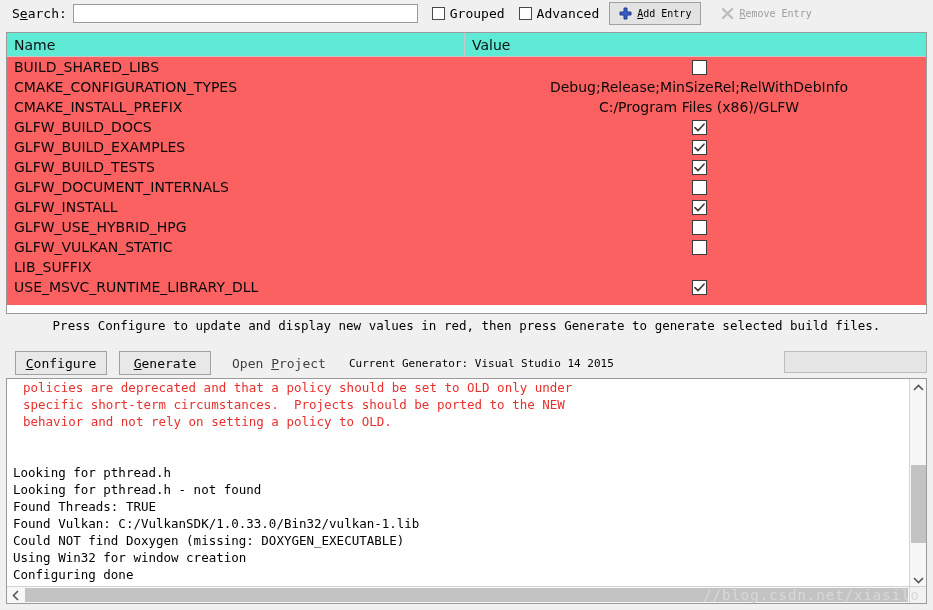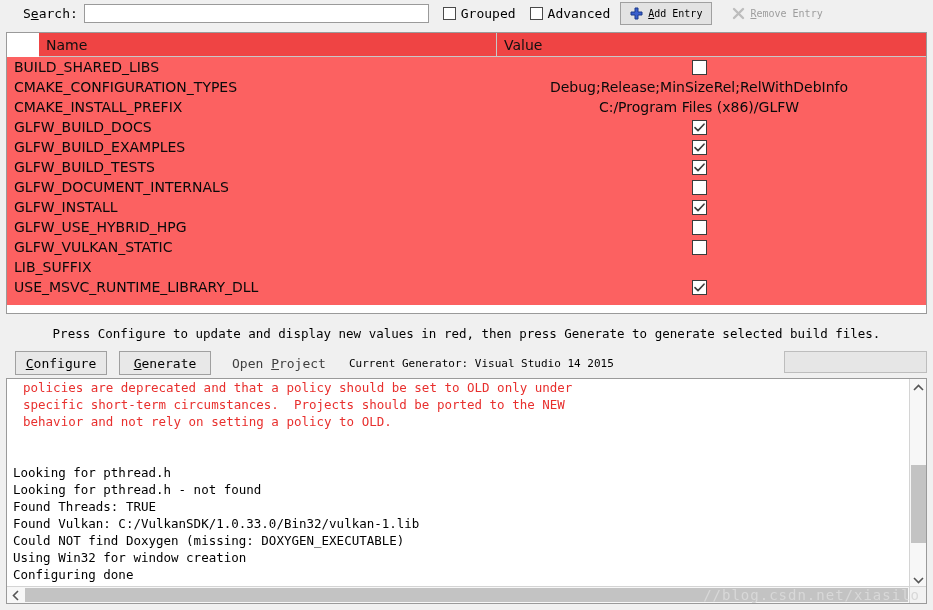--- a/index.html
+++ b/index.html
@@ -8,21 +8,21 @@
     width: 933px; height: 610px;
     background: #f0f0f0;
     font-family: "DejaVu Sans Mono", monospace;
     overflow: hidden;
   }
   #app { position: relative; width: 933px; height: 610px; background: #f0f0f0; }
 
   
   .toolbar {
     position: absolute; left: 0; top: 0; width: 860px; height: 27px;
-    display: flex; align-items: center; padding: 0 14px;
+    display: flex; align-items: center; padding: 0 3px;
   }
   .search-label {
     font-size: 13px; color: #000; margin: 0 6px 0 9px;
     white-space: nowrap; letter-spacing: 0px;
   }
   .search-label u { text-decoration: underline; }
   .search-input {
     width: 345px; height: 19px;
     border: 1px solid #9a9a9a; background: #ffffff;
     font-family: "DejaVu Sans Mono", monospace; font-size: 12px;
@@ -42,21 +42,21 @@
   }
   .tb-btn.flat { border-color: transparent; background: transparent; color: #9d9d9d; }
   .tb-btn .glyph { margin-right: 5px; display: inline-flex; }
   .tb-btn u { text-decoration: underline; }
 
   
   .table-wrap {
     position: absolute; left: 6px; top: 32px; width: 921px; height: 282px;
     border: 1px solid #9a9a9a; background: #fff; overflow: hidden;
   }
-  .thead { display: flex; height: 24px; background: #ef4444; border-bottom: 1px solid #c8c8c8; margin-left: 32px; }
+  .thead { display: flex; height: 24px; background: #5eead4; border-bottom: 1px solid #c8c8c8; }
   .th {
     font-family: "DejaVu Sans", sans-serif; font-size: 14px; color: #101010;
     display: flex; align-items: center; padding-left: 7px;
   }
   .th.name { width: 458px; border-right: 1px solid #c8c8c8; }
   .th.value { flex: 1; }
   .tbody { background: #fc6161; height: 248px; }
   .trow { display: flex; height: 20px; align-items: center; }
   .td-name {
     width: 458px; padding-left: 7px;
@@ -69,21 +69,21 @@
     white-space: nowrap; overflow: hidden; justify-content: center;
   }
   .vcheck {
     width: 15px; height: 15px; border: 1px solid #3a3a3a; background: #fff;
     display: inline-flex; align-items: center; justify-content: center;
   }
   .vcheck svg { display: block; }
 
   
   .hint {
-    position: absolute; left: 0; top: 326px; width: 933px;
+    position: absolute; left: 0; top: 318px; width: 933px;
     text-align: center; font-size: 12.5px; color: #000;
     font-family: "DejaVu Sans Mono", monospace;
   }
 
   
   .actionbar {
     position: absolute; left: 0; top: 350px; width: 933px; height: 26px;
     display: flex; align-items: center; padding-left: 15px;
   }
   .act-btn {

